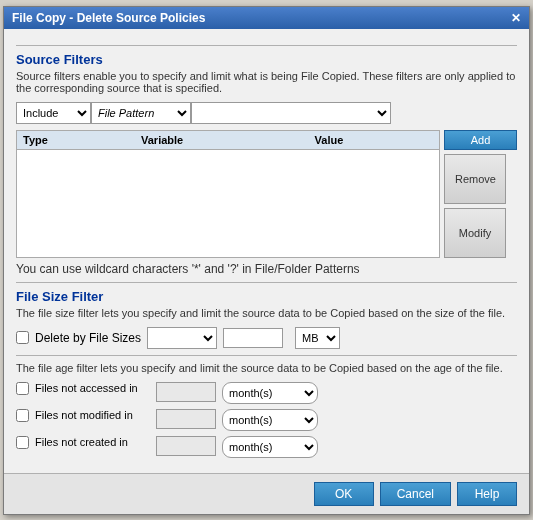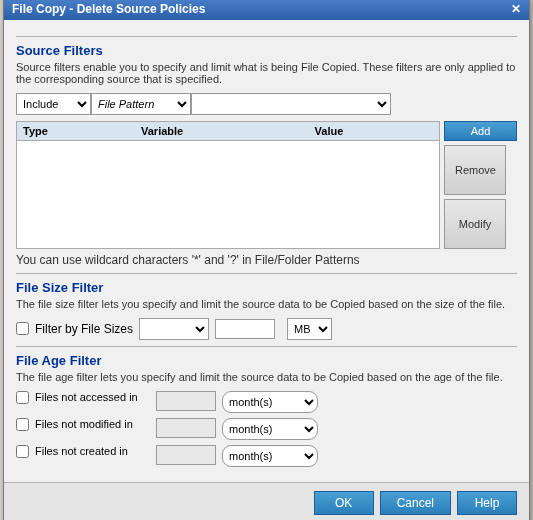--- a/index.html
+++ b/index.html
@@ -266,40 +266,39 @@
       <div class="wildcard-text">You can use wildcard characters '*' and '?' in File/Folder Patterns</div>
     </div>
 
     <hr class="divider">
 
     <div>
       <div class="section-title">File Size Filter</div>
       <div class="section-desc">The file size filter lets you specify and limit the source data to be Copied based on the size of the file.</div>
       <div class="file-size-row">
         <input type="checkbox" style="">
-        <span>Filter by File Sizes</span>
+        <span>Delete by File Sizes</span>
         <select class="select-small">
           <option></option>
           <option>Greater than</option>
           <option>Less than</option>
         </select>
         <input type="text" class="mb-input" style="">
         <span></span>
         <select class="select-mb">
           <option>MB</option>
           <option>GB</option>
           <option>KB</option>
         </select>
       </div>
     </div>
 
     <hr class="divider">
 
     <div>
-      <div class="section-title">File Age Filter</div>
       <div class="section-desc">The file age filter lets you specify and limit the source data to be Copied based on the age of the file.</div>
 
       <div class="age-filter-row">
         <input type="checkbox" style="">
         <label>Files not accessed in</label>
         <input type="text" style="">
         <select class="select-months">
           <option>month(s)</option>
         </select>
       </div>

